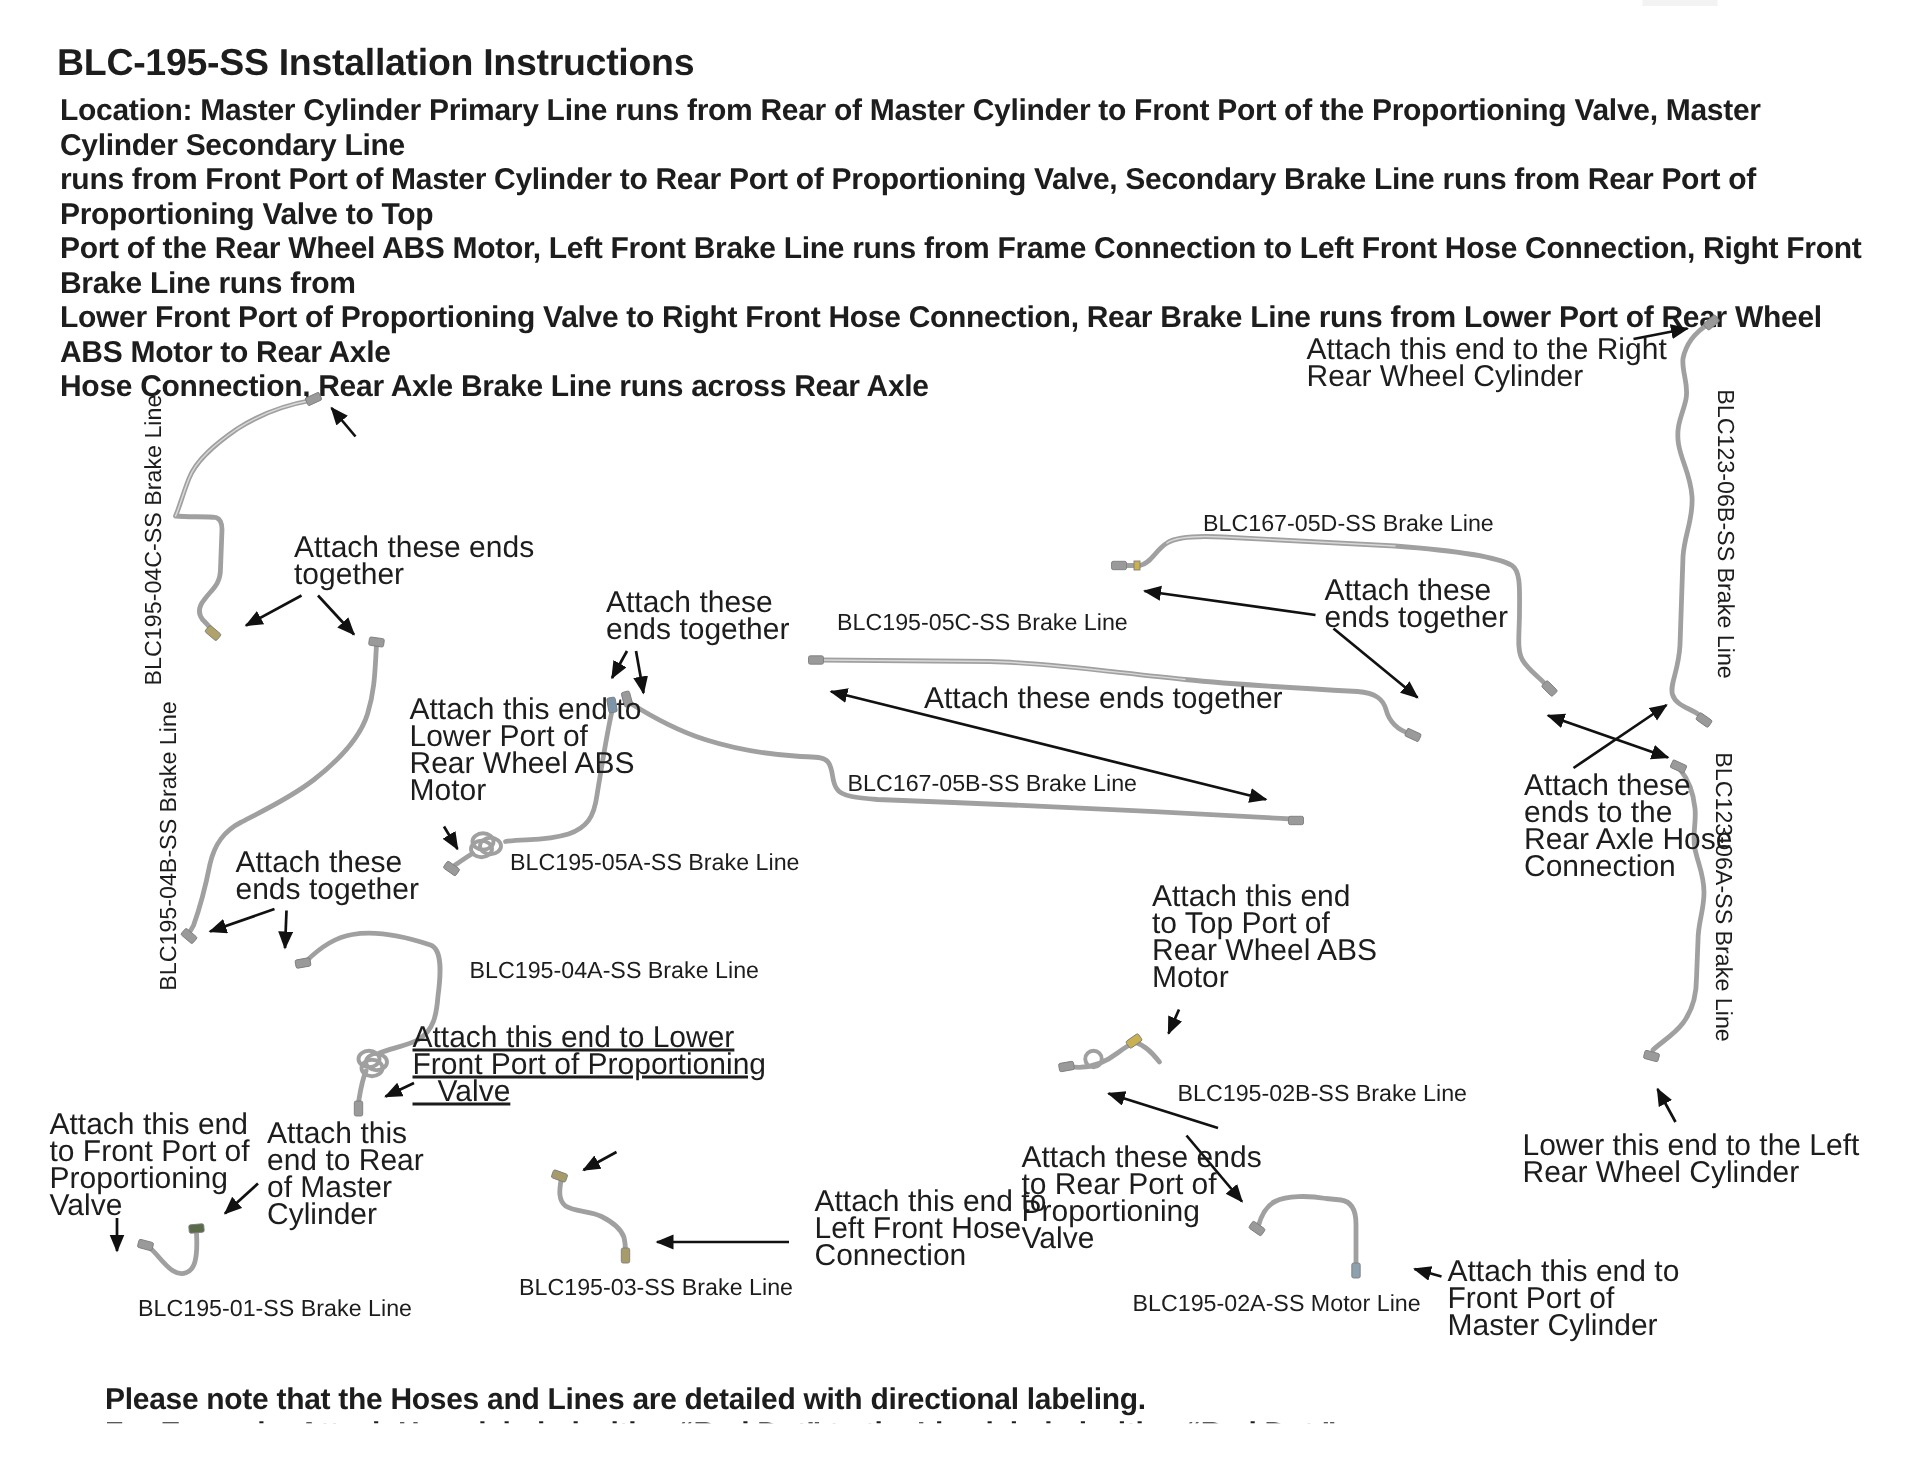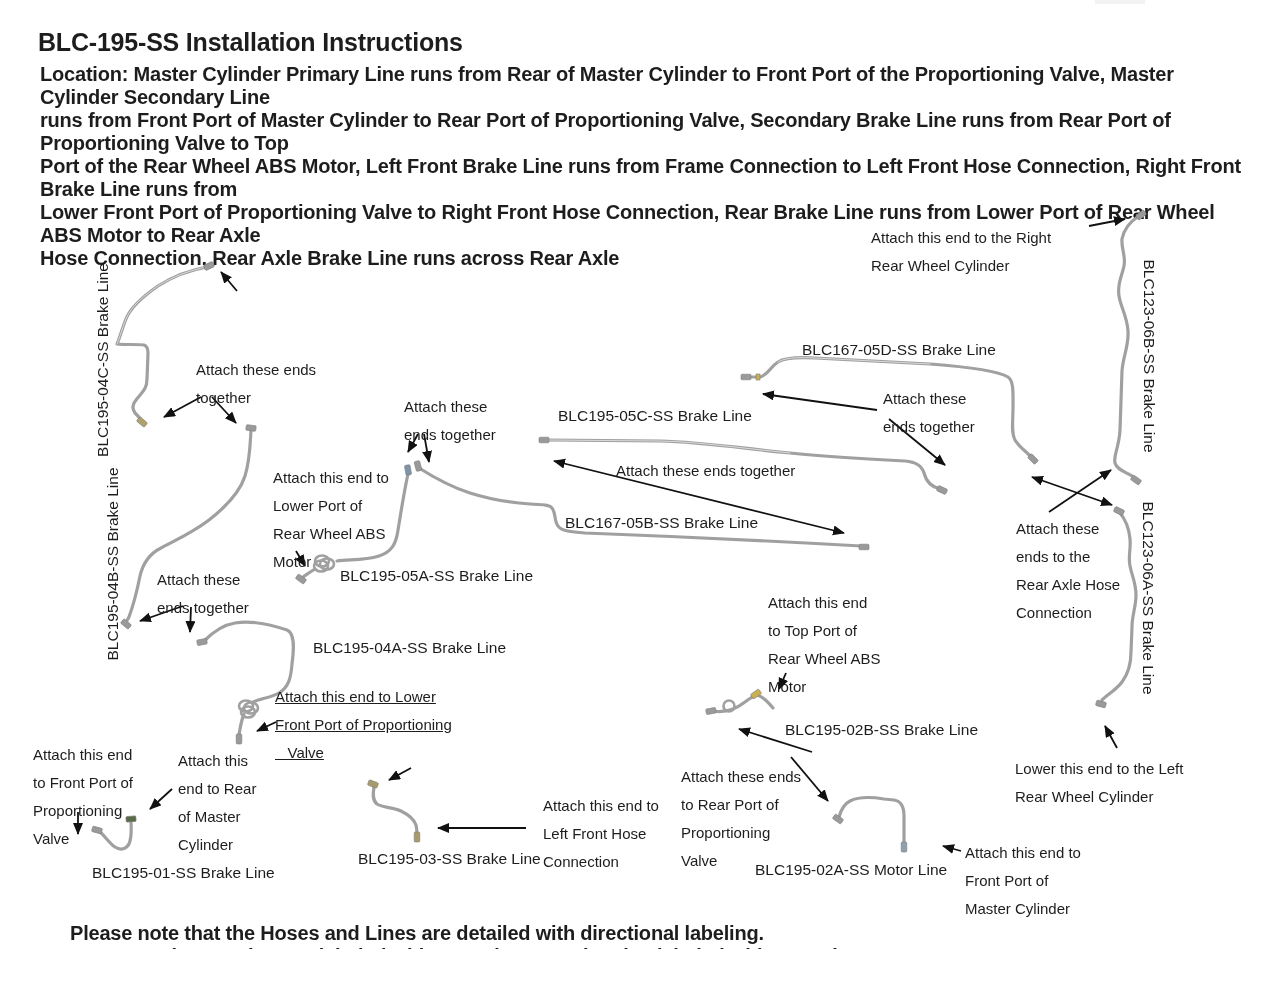--- a/index.html
+++ b/index.html
@@ -1,21 +1,21 @@
 <!DOCTYPE html>
 <html><head>
 <meta charset="utf-8">
 <style>
   html,body{margin:0;padding:0;background:#ffffff;}
   .page{position:relative;width:1280px;height:949px;background:#ffffff;overflow:hidden;
         font-family:"Liberation Sans",sans-serif;color:#1d1d1d;}
   .abs{position:absolute;}
   .title{font-size:25px;font-weight:bold;letter-spacing:-0.2px;white-space:pre;}
   .para{font-size:20px;font-weight:bold;line-height:23px;letter-spacing:-0.2px;white-space:pre-line;width:1215px;}
-  .ann{font-size:15px;line-height:28px;white-space:pre;}
+  .ann{font-size:20px;line-height:18px;white-space:pre;}
   .part{font-size:15.5px;white-space:pre;}
   .vlabel{position:absolute;width:190px;height:20px;display:flex;align-items:center;justify-content:center;
           font-size:15.5px;white-space:pre;}
   .rot90{transform:rotate(90deg);}
   .rotm90{transform:rotate(-90deg);}
   svg{position:absolute;left:0;top:0;}
   .tube{fill:none;stroke:#a0a0a0;stroke-width:3.2;stroke-linecap:round;stroke-linejoin:round;}
   .tubeHi{fill:none;stroke:#d9d9d9;stroke-width:1;stroke-linecap:round;stroke-linejoin:round;}
   .coil{fill:none;stroke:#a0a0a0;stroke-width:2.6;}
   .arrow{fill:none;stroke:#111111;stroke-width:1.8;}
@@ -199,21 +199,21 @@
 Rear Wheel Cylinder</div>
   <div class="abs ann" style="left:33px;top:741px;">Attach this end
 to Front Port of
 Proportioning
 Valve</div>
   <div class="abs part" style="left:92px;top:864px;">BLC195-01-SS Brake Line</div>
   <div class="abs ann" style="left:178px;top:747px;">Attach this
 end to Rear
 of Master
 Cylinder</div>
-  <div class="abs part" style="left:358px;top:850px;">BLC195-03-SS Brake Line</div>
+  <div class="abs part" style="left:346px;top:850px;">BLC195-03-SS Brake Line</div>
   <div class="abs ann" style="left:543px;top:792px;">Attach this end to
 Left Front Hose
 Connection</div>
 
   <div class="vlabel rot90" style="left:1054px;top:346px;">BLC123-06B-SS Brake Line</div>
   <div class="vlabel rot90" style="left:1053px;top:588px;">BLC123-06A-SS Brake Line</div>
   <div class="vlabel rotm90" style="left:8px;top:350px;">BLC195-04C-SS Brake Line</div>
   <div class="vlabel rotm90" style="left:18px;top:554px;">BLC195-04B-SS Brake Line</div>
 
   <div class="abs para" style="left:70px;top:922px;">Please note that the Hoses and Lines are detailed with directional labeling.

